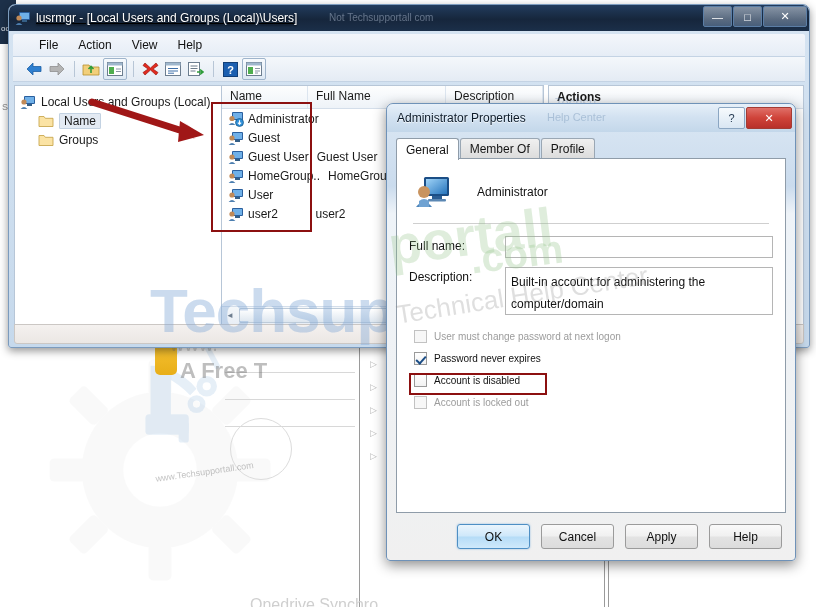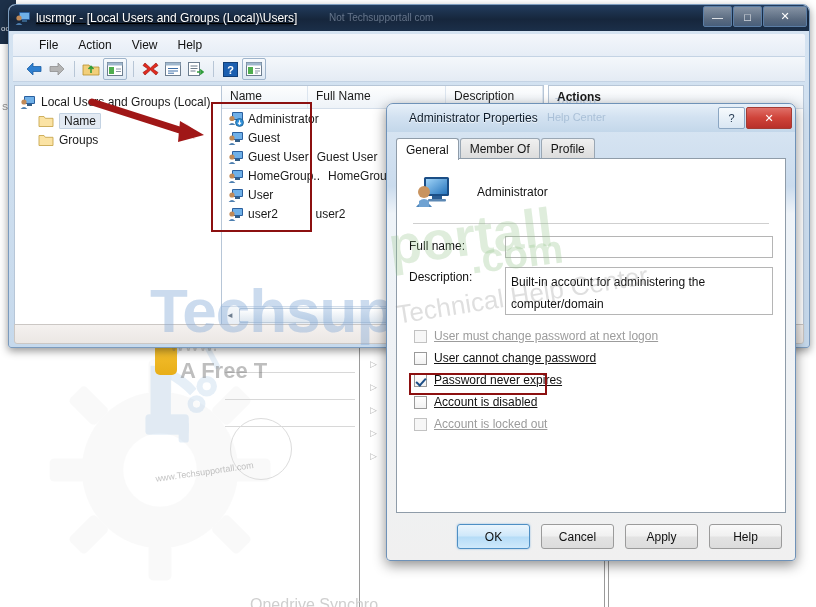--- a/index.html
+++ b/index.html
@@ -404,21 +404,20 @@
     height: 28px;
     background: linear-gradient(180deg,#e7f0f9 0%, #d3e2f1 45%, #c3d7ea 100%);
     border-radius: 6px 6px 0 0;
     display: flex; align-items: center;
   }
   .dlg-title {
     font-size: 12px; color: #0d1b2a;
     padding-left: 10px;
     text-shadow: 0 1px 1px rgba(255,255,255,0.9);
     white-space: nowrap;
-    margin-left: 12px;
   }
   .dlg-title-ghost {
     position: absolute; left: 160px; top: 7px;
     font-size: 11px;
     color: rgba(120,150,185,0.45);
     white-space: nowrap;
   }
   .dlg-btns { position: absolute; right: 3px; top: 3px; display: flex; gap: 1px; }
   .dlg-btn-help {
     width: 25px; height: 20px;
@@ -523,21 +522,21 @@
   .cbox.disabled { border-color: #c2c2c2; background: #f7f7f7; }
   .cbox.checked::after {
     content: "";
     position: absolute;
     left: 3px; top: 1px;
     width: 4px; height: 8px;
     border: solid #1b4d86;
     border-width: 0 2px 2px 0;
     transform: rotate(42deg);
   }
-  .check-label { font-size: 12px; color: #111; white-space: nowrap; text-decoration: underline; }
+  .check-label { font-size: 10px; color: #111; white-space: nowrap; }
   .check-label.disabled { color: #9c9c9c; }
 
   .dlg-footer {
     position: absolute;
     left: 0; right: 0; bottom: 0;
     height: 47px;
     display: flex;
     align-items: center;
     justify-content: flex-end;
     padding-right: 13px;
@@ -928,24 +927,20 @@
           <div class="field-input tall">Built-in account for administering the computer/domain</div>
         </div>
 
         <div class="checks">
 
           <div class="check-row">
             <span class="cbox disabled"></span>
             <span class="check-label disabled">User must change password at next logon</span>
           </div>
 
-          <div class="check-row">
-            <span class="cbox"></span>
-            <span class="check-label">User cannot change password</span>
-          </div>
 
           <div class="check-row">
             <span class="cbox checked"></span>
             <span class="check-label">Password never expires</span>
           </div>
 
           <div class="check-row">
             <span class="cbox"></span>
             <span class="check-label">Account is disabled</span>
           </div>

